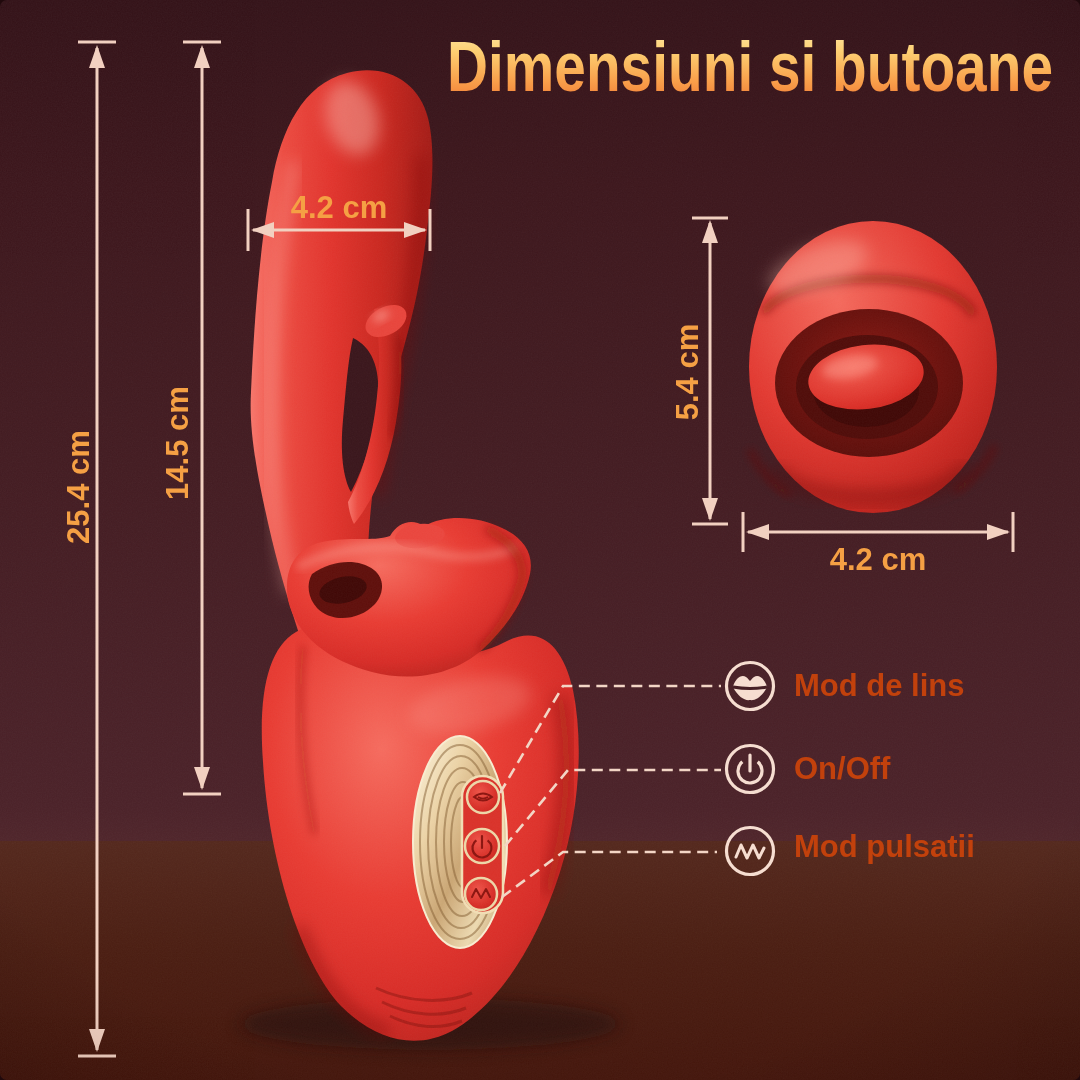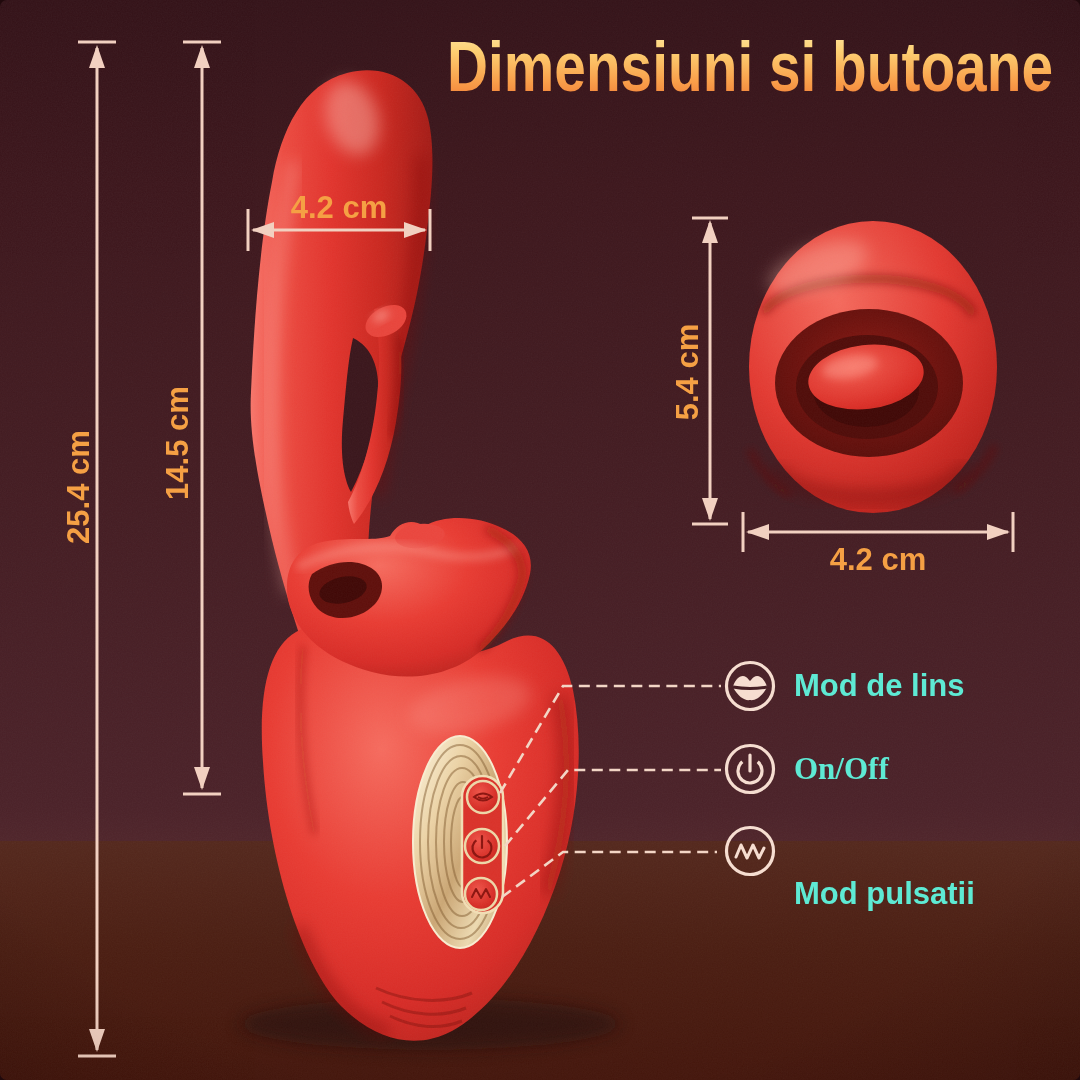--- a/index.html
+++ b/index.html
@@ -28,21 +28,21 @@
     background:linear-gradient(180deg,#ffeeb2 0%,#fdcf72 32%,#f9a04b 66%,#ee6f2e 100%);
     -webkit-background-clip:text;background-clip:text;color:transparent;
     white-space:nowrap;
   }
   .dim-label{
     position:absolute;font-size:31px;font-weight:700;color:#f5a044;white-space:nowrap;
   }
   .rot{transform:translate(-50%,-50%) rotate(-90deg);}
   .ctr{transform:translate(-50%,-50%);text-align:center;}
   .legend-label{
-    position:absolute;left:794px;font-size:31px;font-weight:700;color:#5eead4;
+    position:absolute;left:794px;font-size:31px;font-weight:700;color:#c2410c;
     transform:translateY(-50%);white-space:nowrap;
   }
 </style>
 </head>
 <body>
 
 <div class="scene">
   <div class="wall"></div>
   <div class="floor"></div>
 
@@ -267,15 +267,15 @@
 
   <div class="title">Dimensiuni si butoane</div>
 
   <div class="dim-label rot" style="left:79px;top:487px;">25.4 cm</div>
   <div class="dim-label rot" style="left:178px;top:443px;">14.5 cm</div>
   <div class="dim-label ctr" style="left:339px;top:208px;">4.2 cm</div>
   <div class="dim-label rot" style="left:688px;top:372px;">5.4 cm</div>
   <div class="dim-label ctr" style="left:878px;top:560px;">4.2 cm</div>
 
   <div class="legend-label" style="top:686px;">Mod de lins</div>
-  <div class="legend-label" style="top:769px;font-family:Liberation Serif, serif;">On/Off</div>
-  <div class="legend-label" style="top:894px;">Mod pulsatii</div>
+  <div class="legend-label" style="top:769px;">On/Off</div>
+  <div class="legend-label" style="top:847px;">Mod pulsatii</div>
 </div>
 
 </body></html>

